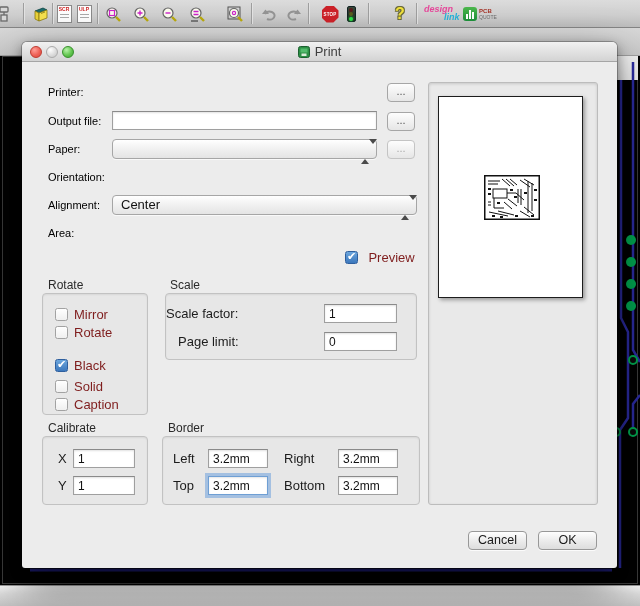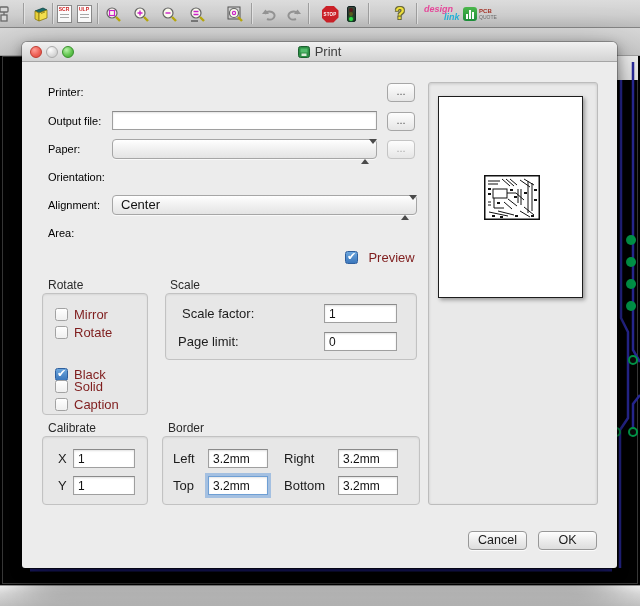--- a/index.html
+++ b/index.html
@@ -293,28 +293,28 @@
 
   <div style="position:absolute;left:323px;top:206px;white-space:nowrap">
     <span class="checkbox" data-checked="true"></span>
     <span class="cb-label">Preview</span>
   </div>
 
   <div class="group-title" style="left:26px;top:236px">Rotate</div>
   <div class="groupbox" style="left:20px;top:251px;width:106px;height:122px">
     <div class="opt-row" style="top:11px"><span class="checkbox" data-checked="false"></span><span class="cb-label">Mirror</span></div>
     <div class="opt-row" style="top:29px"><span class="checkbox" data-checked="false"></span><span class="cb-label">Rotate</span></div>
-    <div class="opt-row" style="top:71px"><span class="checkbox" data-checked="true"></span><span class="cb-label">Black</span></div>
+    <div class="opt-row" style="top:62px"><span class="checkbox" data-checked="true"></span><span class="cb-label">Black</span></div>
     <div class="opt-row" style="top:83px"><span class="checkbox" data-checked="false"></span><span class="cb-label">Solid</span></div>
     <div class="opt-row" style="top:101px"><span class="checkbox" data-checked="false"></span><span class="cb-label">Caption</span></div>
   </div>
 
   <div class="group-title" style="left:148px;top:236px">Scale</div>
   <div class="groupbox" style="left:143px;top:251px;width:252px;height:67px">
-    <span class="inline-label" style="left:16px;top:11px">Scale factor:</span>
+    <span class="inline-label" style="left:0;top:11px">Scale factor:</span>
     <input class="text-input" style="left: 158px; top: 10px; width: 73px;" value="1">
     <span class="inline-label" style="left:12px;top:39px">Page limit:</span>
     <input class="text-input" style="left: 158px; top: 38px; width: 73px;" value="0">
   </div>
 
   <div class="group-title" style="left:26px;top:379px">Calibrate</div>
   <div class="groupbox" style="left:20px;top:394px;width:106px;height:69px">
     <span class="inline-label" style="left:15px;top:13px">X</span>
     <input class="text-input" style="left: 30px; top: 12px; width: 62px;" value="1">
     <span class="inline-label" style="left:15px;top:40px">Y</span>

